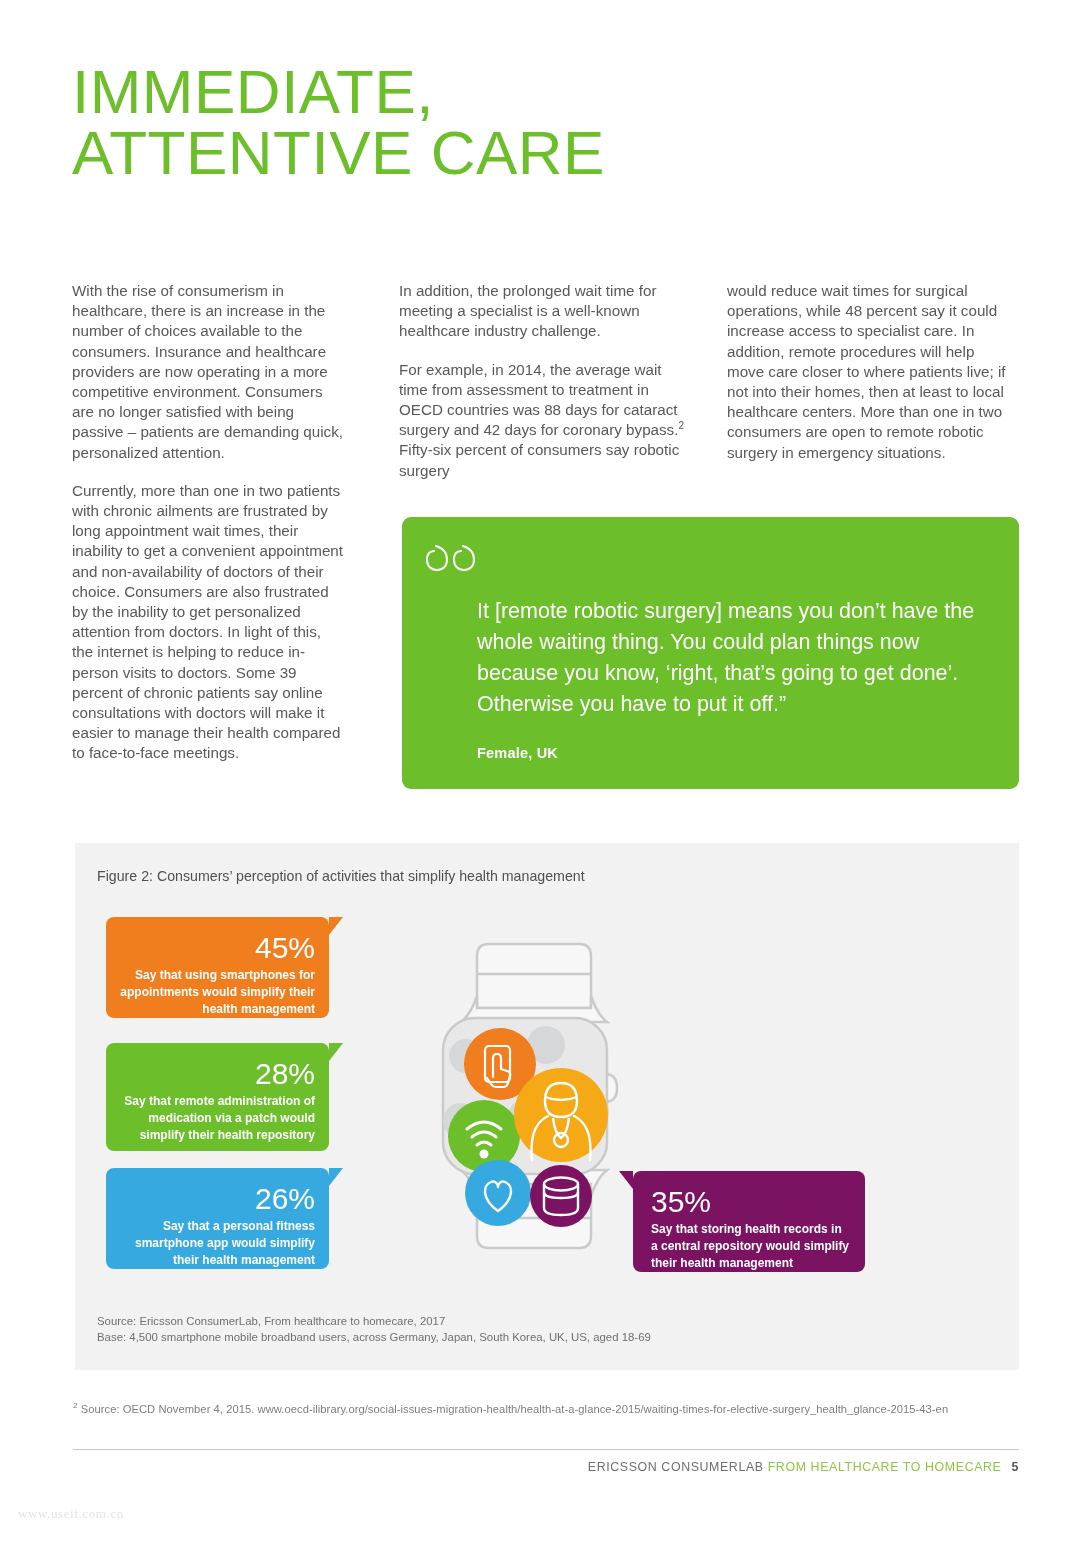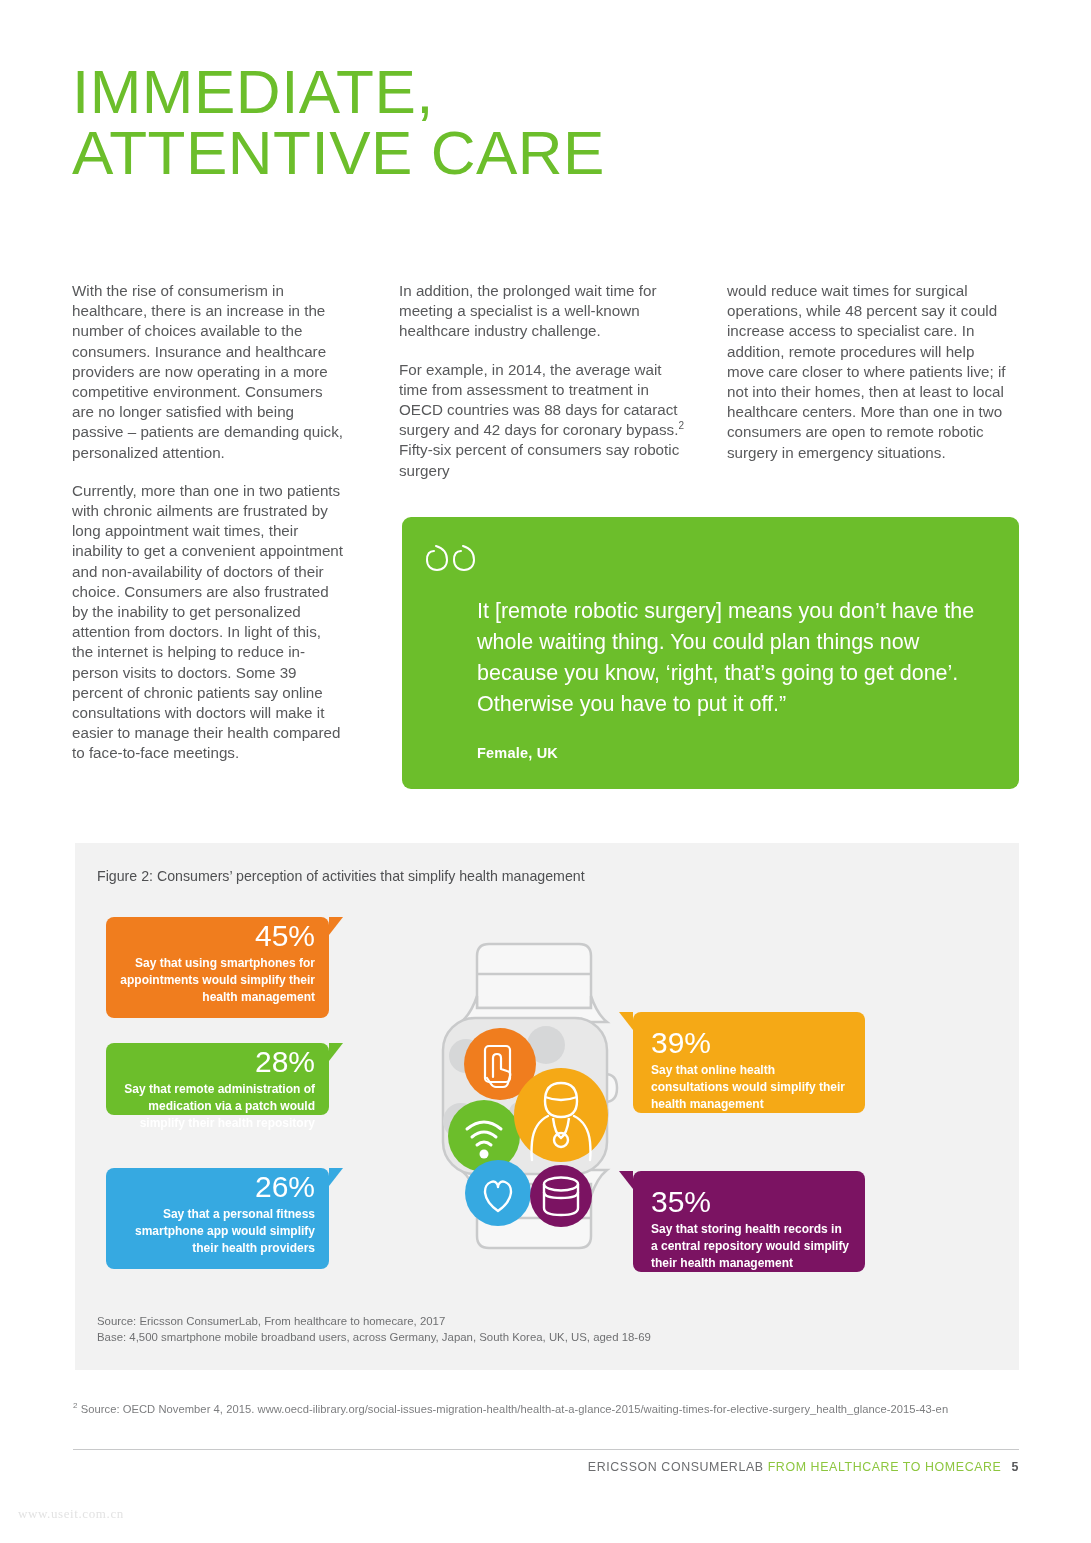--- a/index.html
+++ b/index.html
@@ -66,30 +66,30 @@
     font-size: 11.4px; line-height: 15.5px; color: #6f7072;
   }
 
   
   .stat-card {
     position: absolute; border-radius: 8px; color: #ffffff;
   }
   .stat-pct { font-size: 30px; font-weight: 300; line-height: 1; }
   .stat-desc { font-size: 12px; line-height: 17px; margin-top: 4px; font-weight: bold; }
 
-  .stat-left { text-align: right; padding: 4px 14px 15px 14px; }
+  .stat-left { text-align: right; padding: 16px 14px 15px 14px; }
   .stat-right { text-align: left; padding: 16px 14px 15px 18px; }
 
   
   .tail { position: absolute; width: 0; height: 0; }
   .tail-tr { top: 0; right: -14px; border-left: 14px solid currentColor; border-bottom: 18px solid transparent; }
   .tail-tl { top: 0; left: -14px; border-right: 14px solid currentColor; border-bottom: 18px solid transparent; }
 
   .card-orange { background: #F07D1E; left: 106px; top: 917px; width: 223px; height: 101px; }
-  .card-green  { background: #6CBE2B; left: 106px; top: 1043px; width: 223px; height: 72px; }
+  .card-green  { background: #6CBE2B; left: 106px; top: 1043px; width: 223px; height: 108px; }
   .card-blue   { background: #36A9E1; left: 106px; top: 1168px; width: 223px; height: 101px; }
   .card-yellow { background: #F5A916; left: 633px; top: 1012px; width: 232px; height: 101px; }
   .card-purple { background: #7B1362; left: 633px; top: 1171px; width: 232px; height: 101px; }
 
   
   .watch { position: absolute; left: 409px; top: 896px; width: 250px; height: 400px; }
 
   
   .footnote {
     position: absolute; left: 73px; top: 1403px;
@@ -163,28 +163,23 @@
 
   <div class="stat-card stat-left card-green">
     <span class="tail tail-tr" style="color:#6CBE2B"></span>
     <div class="stat-pct">28%</div>
     <div class="stat-desc">Say that remote administration of medication via a patch would simplify  their health repository</div>
   </div>
 
   <div class="stat-card stat-left card-blue">
     <span class="tail tail-tr" style="color:#36A9E1"></span>
     <div class="stat-pct">26%</div>
-    <div class="stat-desc">Say that a personal fitness smartphone app would simplify their health providers</div>
-  </div>
-
-  <div class="stat-card stat-right card-yellow">
-    <span class="tail tail-tl" style="color:#F5A916"></span>
-    <div class="stat-pct">39%</div>
-    <div class="stat-desc">Say that online health consultations would simplify their health management</div>
-  </div>
+    <div class="stat-desc">Say that a personal fitness smartphone app would simplify their health management</div>
+  </div>
+
 
   <div class="stat-card stat-right card-purple">
     <span class="tail tail-tl" style="color:#7B1362"></span>
     <div class="stat-pct">35%</div>
     <div class="stat-desc">Say that storing health records in a central repository would simplify their health management</div>
   </div>
 
   <div class="watch">
     <svg width="250" height="400" viewBox="0 0 250 400" fill="none">
 

